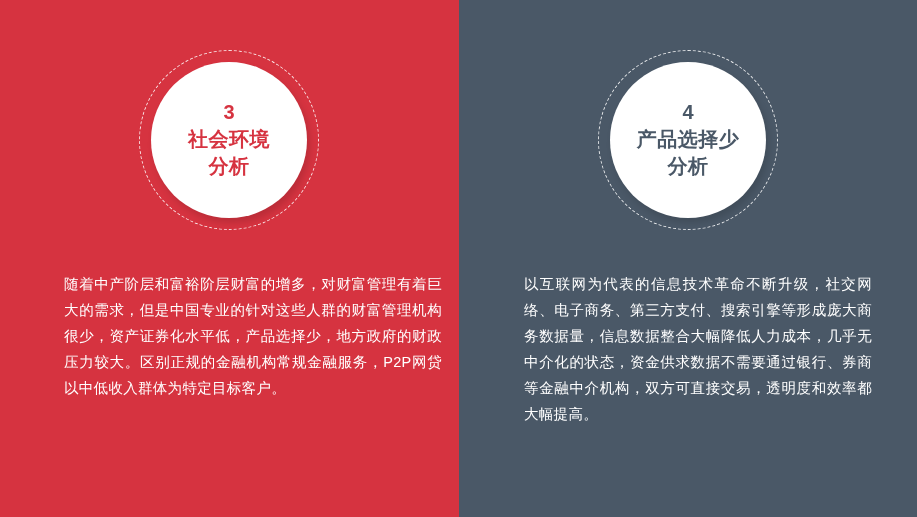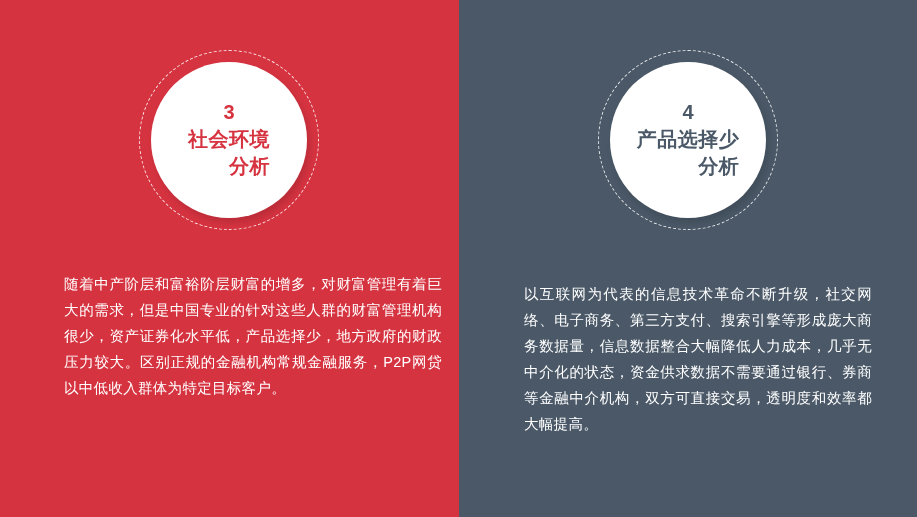--- a/index.html
+++ b/index.html
@@ -71,21 +71,21 @@
   .badge-num {
     font-size: 20px;
     font-weight: bold;
     line-height: 1.15;
     margin-bottom: 2px;
   }
   .badge-title {
     font-size: 20px;
     font-weight: bold;
     line-height: 1.35;
-    text-align: right;
+    text-align: center;
     letter-spacing: 0.5px;
   }
   .badge-title .l2 { display: block; }
 
   .accent-red   { color: #d63340; }
   .accent-slate { color: #4a5867; }
 
   
   .copy {
     position: absolute;
@@ -96,21 +96,21 @@
     text-align: justify;
     text-justify: inter-ideograph;
   }
   .copy-left {
     left: 64px;
     top: 256px;
     width: 378px;
   }
   .copy-right {
     left: 524px;
-    top: 266px;
+    top: 256px;
     width: 348px;
   }
 </style>
 </head>
 <body>
 
 <div id="slide">
 
   <div class="panel panel-left"></div>
 

